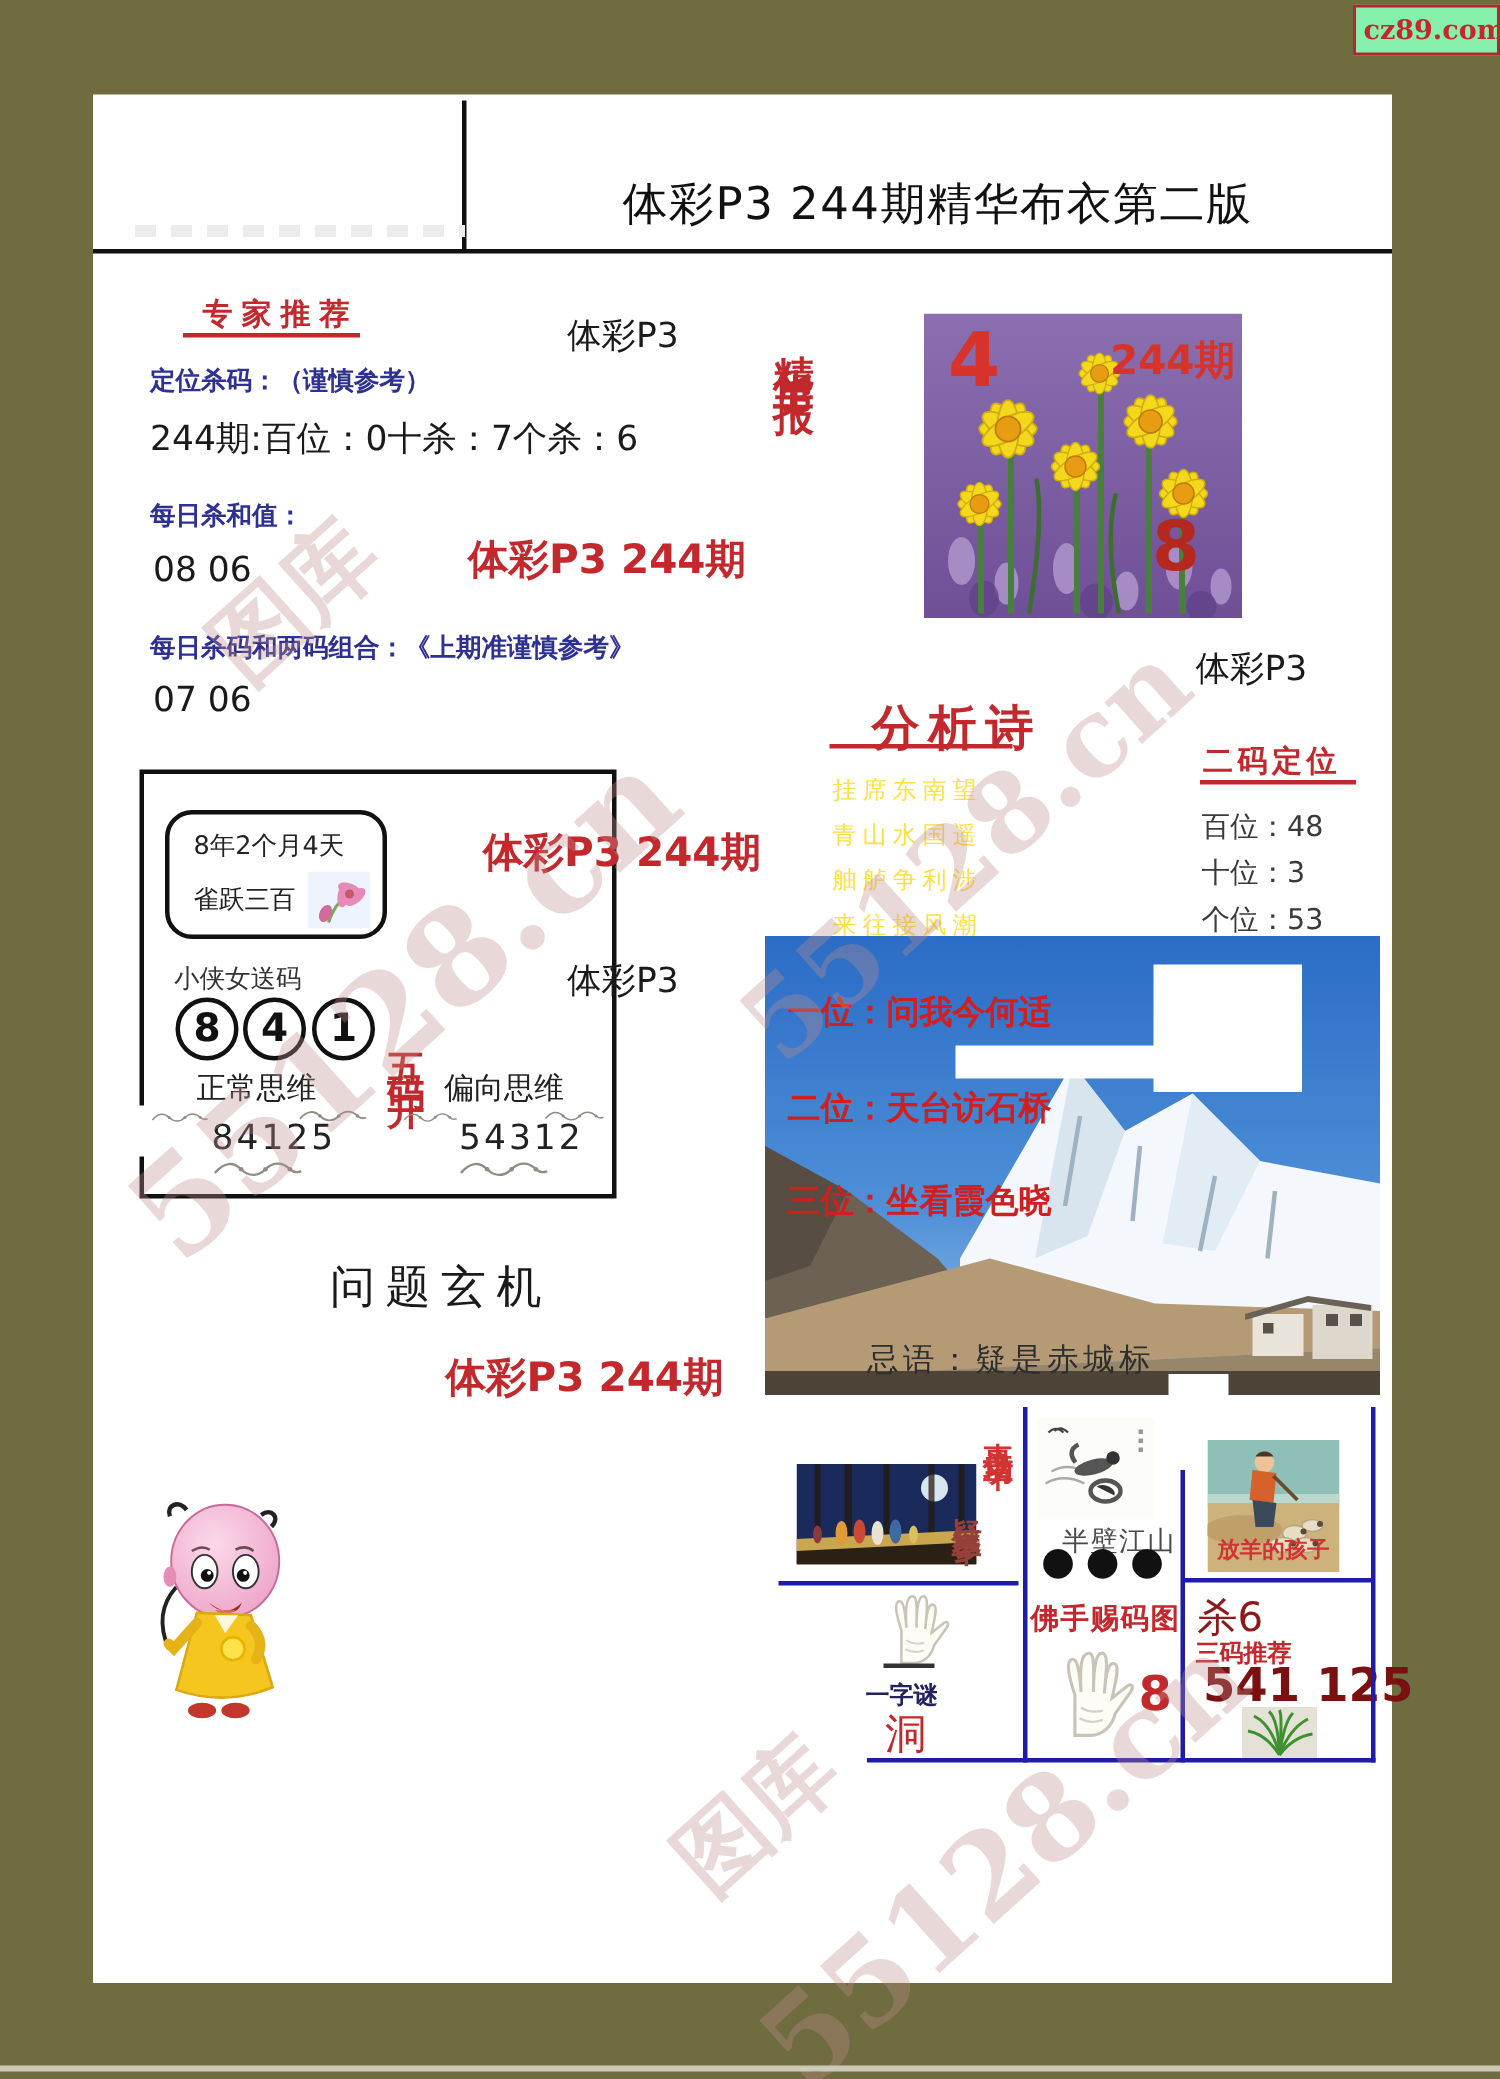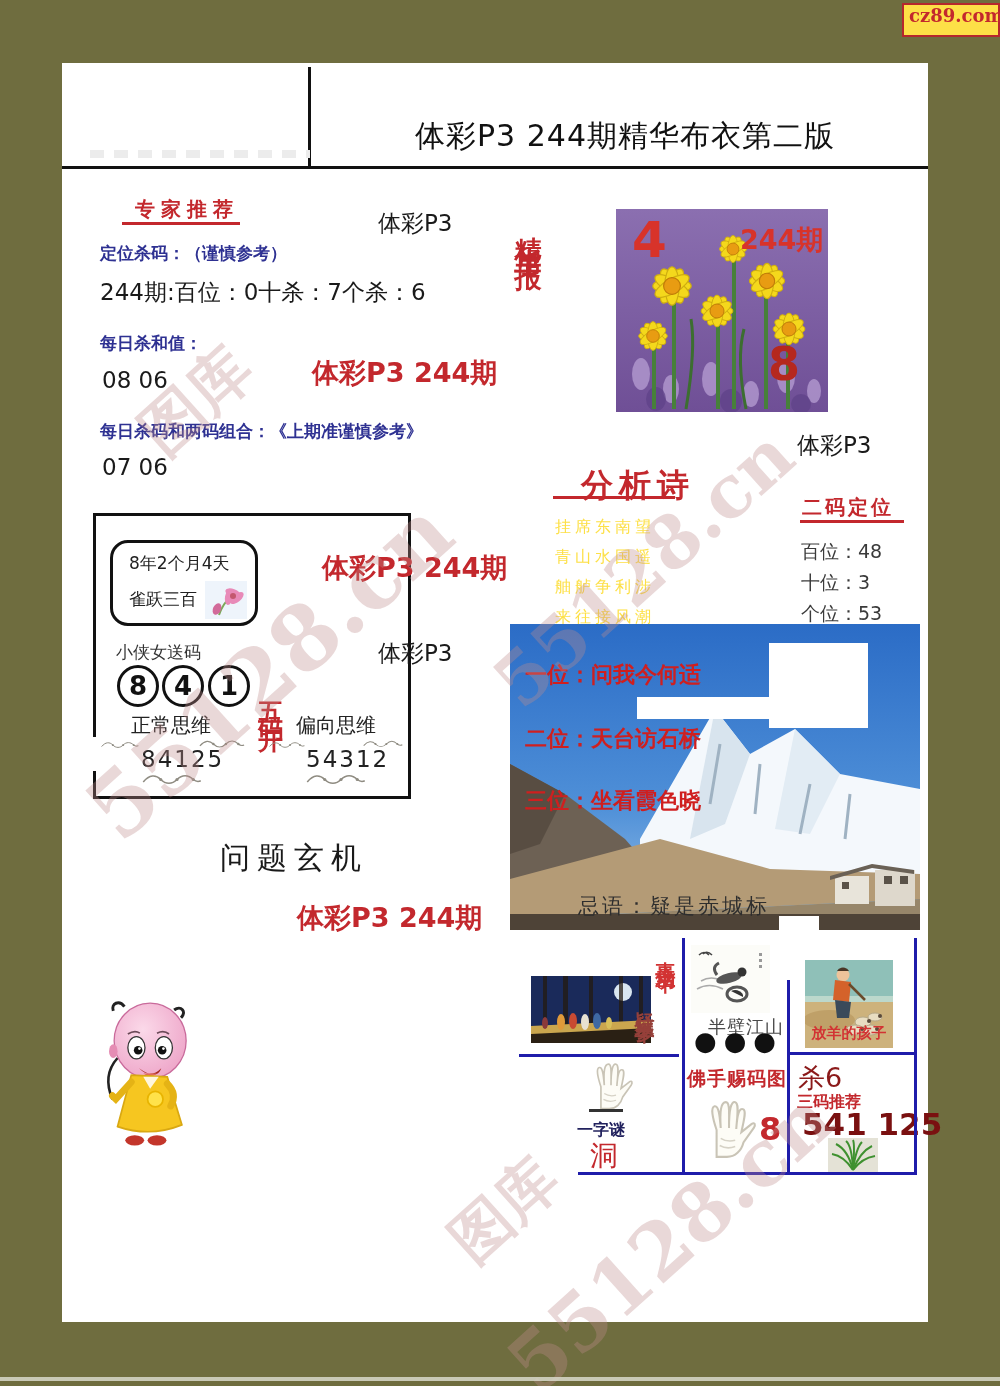--- a/index.html
+++ b/index.html
@@ -30,21 +30,21 @@
 <div id="canvas">
 
   <div class="abs page" style="left:62px;top:63px;width:866px;height:1259px;"></div>
 
   <div class="abs wm" style="left:100px;top:770px;font-size:88px;transform:rotate(-42deg);">55128.cn</div>
   <div class="abs wm" style="left:505px;top:650px;font-size:72px;transform:rotate(-42deg);">55128.cn</div>
   <div class="abs wm" style="left:520px;top:1330px;font-size:78px;transform:rotate(-42deg);">55128.cn</div>
   <div class="abs wm" style="left:150px;top:400px;font-size:62px;transform:rotate(-42deg);">图库</div>
   <div class="abs wm" style="left:460px;top:1210px;font-size:60px;transform:rotate(-42deg);">图库</div>
 
-  <div class="abs" style="left:902px;top:3px;width:94px;height:30px;background:#fde047;border:2px solid #b5272d;display:flex;z-index:5;">
+  <div class="abs" style="left:902px;top:3px;width:94px;height:30px;background:#86efac;border:2px solid #b5272d;display:flex;align-items:center;z-index:5;">
     <span style="display:inline-block;width:17px;height:17px;background:#f7e23c;margin-left:3px;"></span>
     <span style="font-family:'DejaVu Serif','Liberation Serif',serif;color:#c3282d;font-size:18px;font-weight:bold;margin-left:2px;">cz89.com</span>
   </div>
 
   <div class="abs z2" style="left:308px;top:67px;width:3px;height:100px;background:#111;"></div>
   <div class="abs z2" style="left:335px;top:80px;width:580px;font-size:30px;color:#111;letter-spacing:1px;text-align:center;margin-top:36px;">体彩P3 244期精华布衣第二版</div>
   <div class="abs z2" style="left:90px;top:150px;width:220px;height:8px;background:repeating-linear-gradient(90deg,#ececec 0 14px,transparent 14px 24px);"></div>
   <div class="abs z2" style="left:62px;top:166px;width:866px;height:3px;background:#111;"></div>
 
   <div class="abs z2 sec-title" style="left:135px;top:196px;font-size:20px;letter-spacing:6px;">专家推荐</div>

